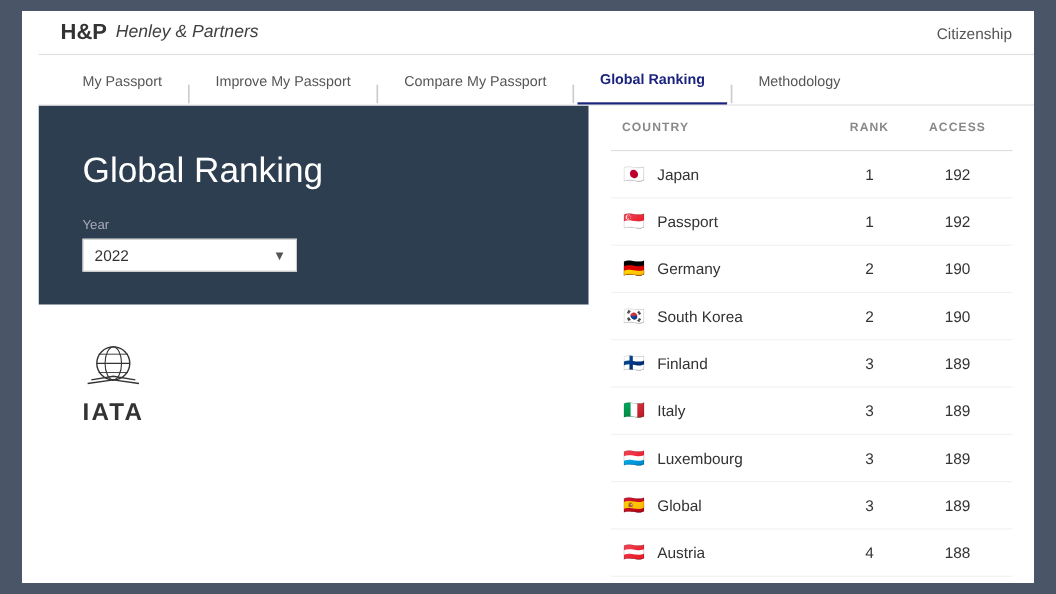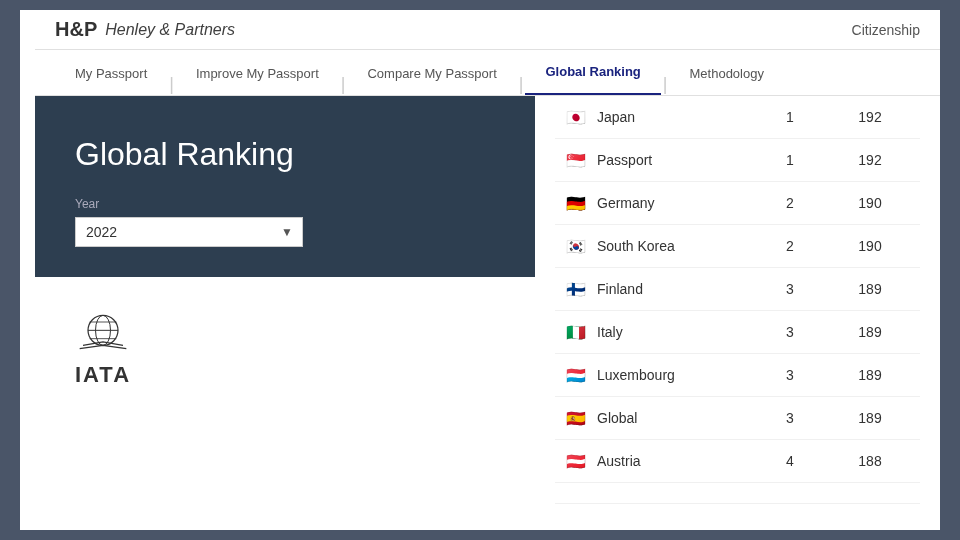--- a/index.html
+++ b/index.html
@@ -107,21 +107,21 @@
     .year-select-container {
       position: relative;
       display: inline-block;
     }
     .year-select {
       background: #fff;
       border: 1px solid #ccc;
       padding: 6px 30px 6px 10px;
       font-size: 14px;
       color: #333;
-      width: 228px;
+      width: 195px;
       appearance: none;
       cursor: pointer;
     }
     .year-select-arrow {
       position: absolute;
       right: 10px;
       top: 50%;
       transform: translateY(-50%);
       color: #555;
       pointer-events: none;
@@ -262,20 +262,25 @@
             <path d="M6 46 L30 42 L54 46" fill="none" stroke="#333" stroke-width="1.5"></path>
             <path d="M2 50 L30 46 L58 50" fill="none" stroke="#333" stroke-width="1.5"></path>
           </svg>
           <span class="iata-text">IATA</span>
         </div>
       </div>
     </div>
 
     <div class="right-panel">
 
+      <div class="table-header">
+        <div class="table-header-cell">COUNTRY</div>
+        <div class="table-header-cell right">RANK</div>
+        <div class="table-header-cell right">ACCESS</div>
+      </div>
 
       <div id="table-rows">
           <div class="table-row">
       <div class="country-cell">
         <span class="flag-icon">🇯🇵</span>
         <span>Japan</span>
       </div>
       <div class="rank-cell">1</div>
       <div class="access-cell">192</div>
     </div>

